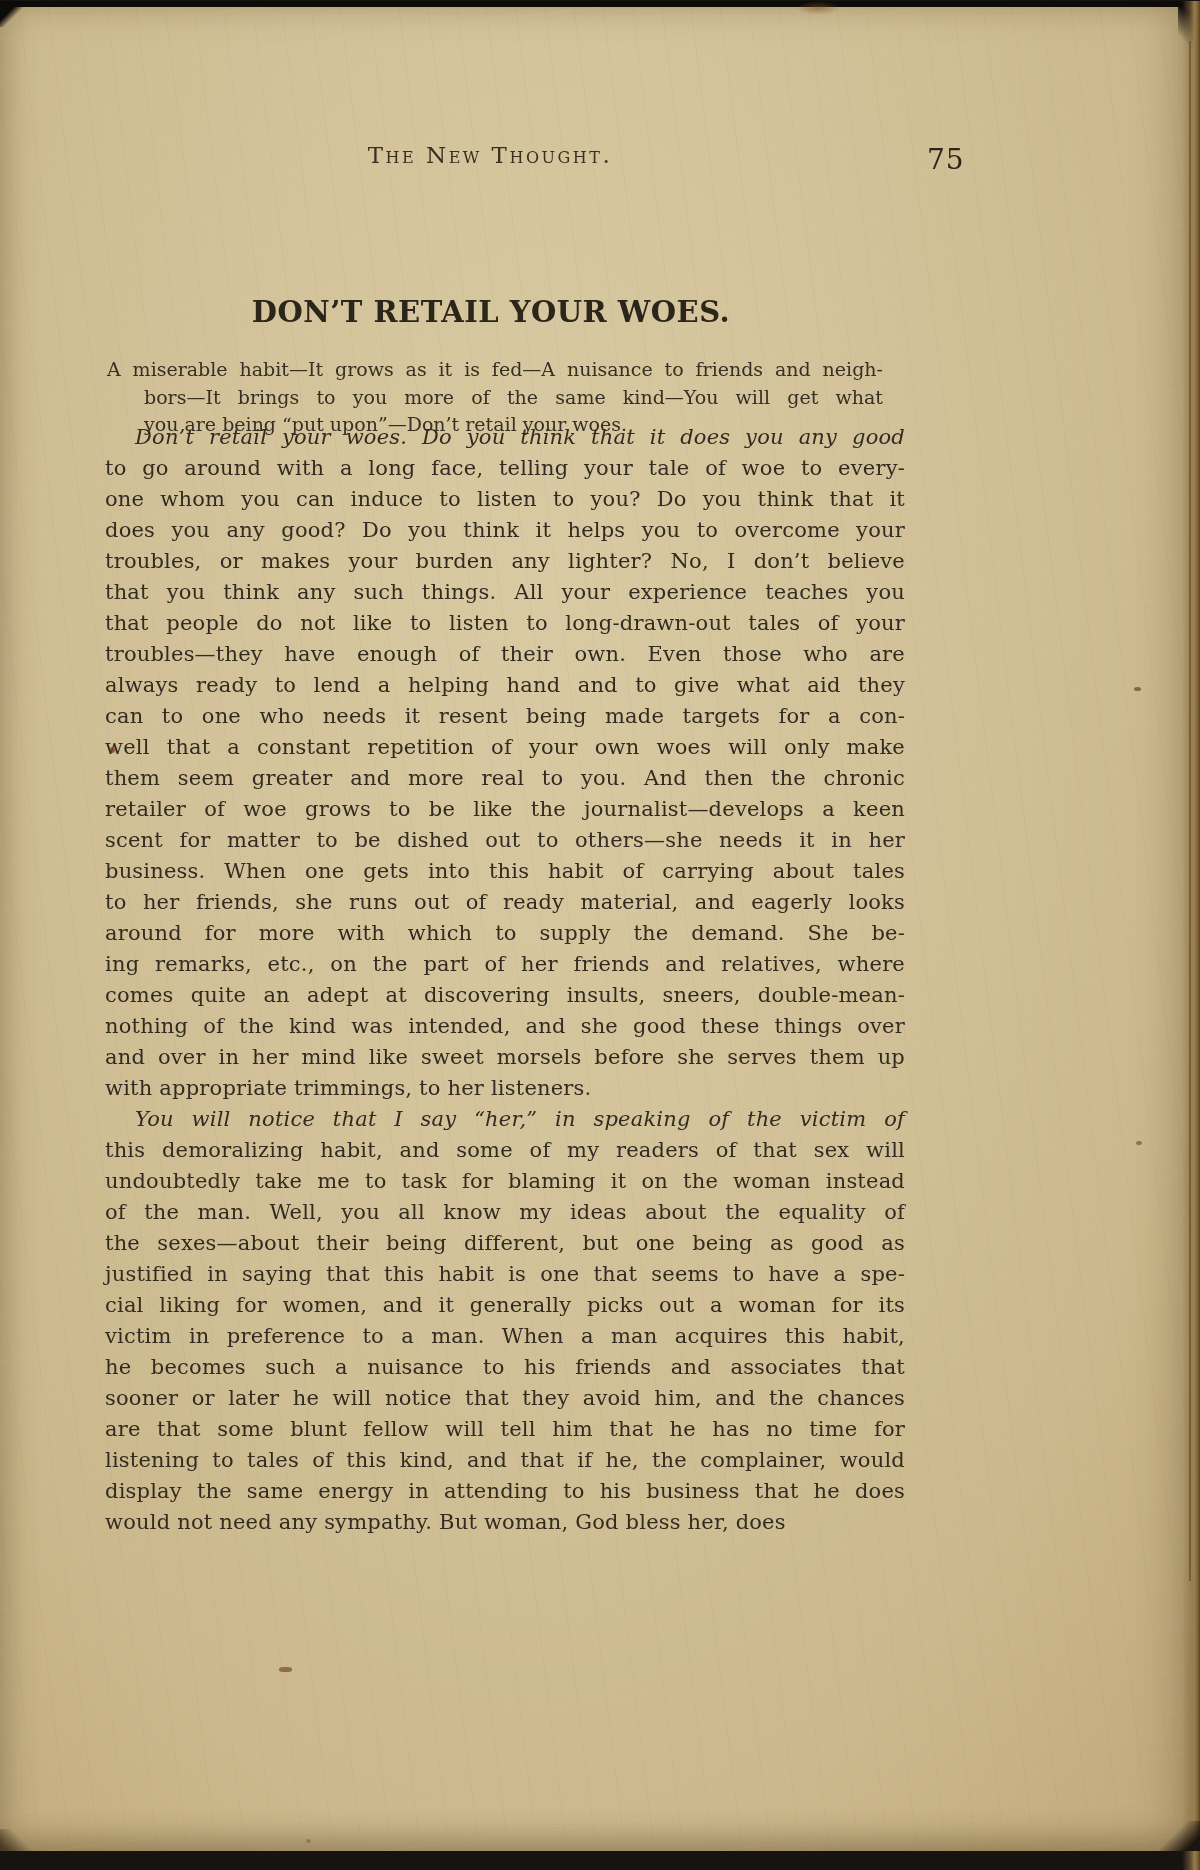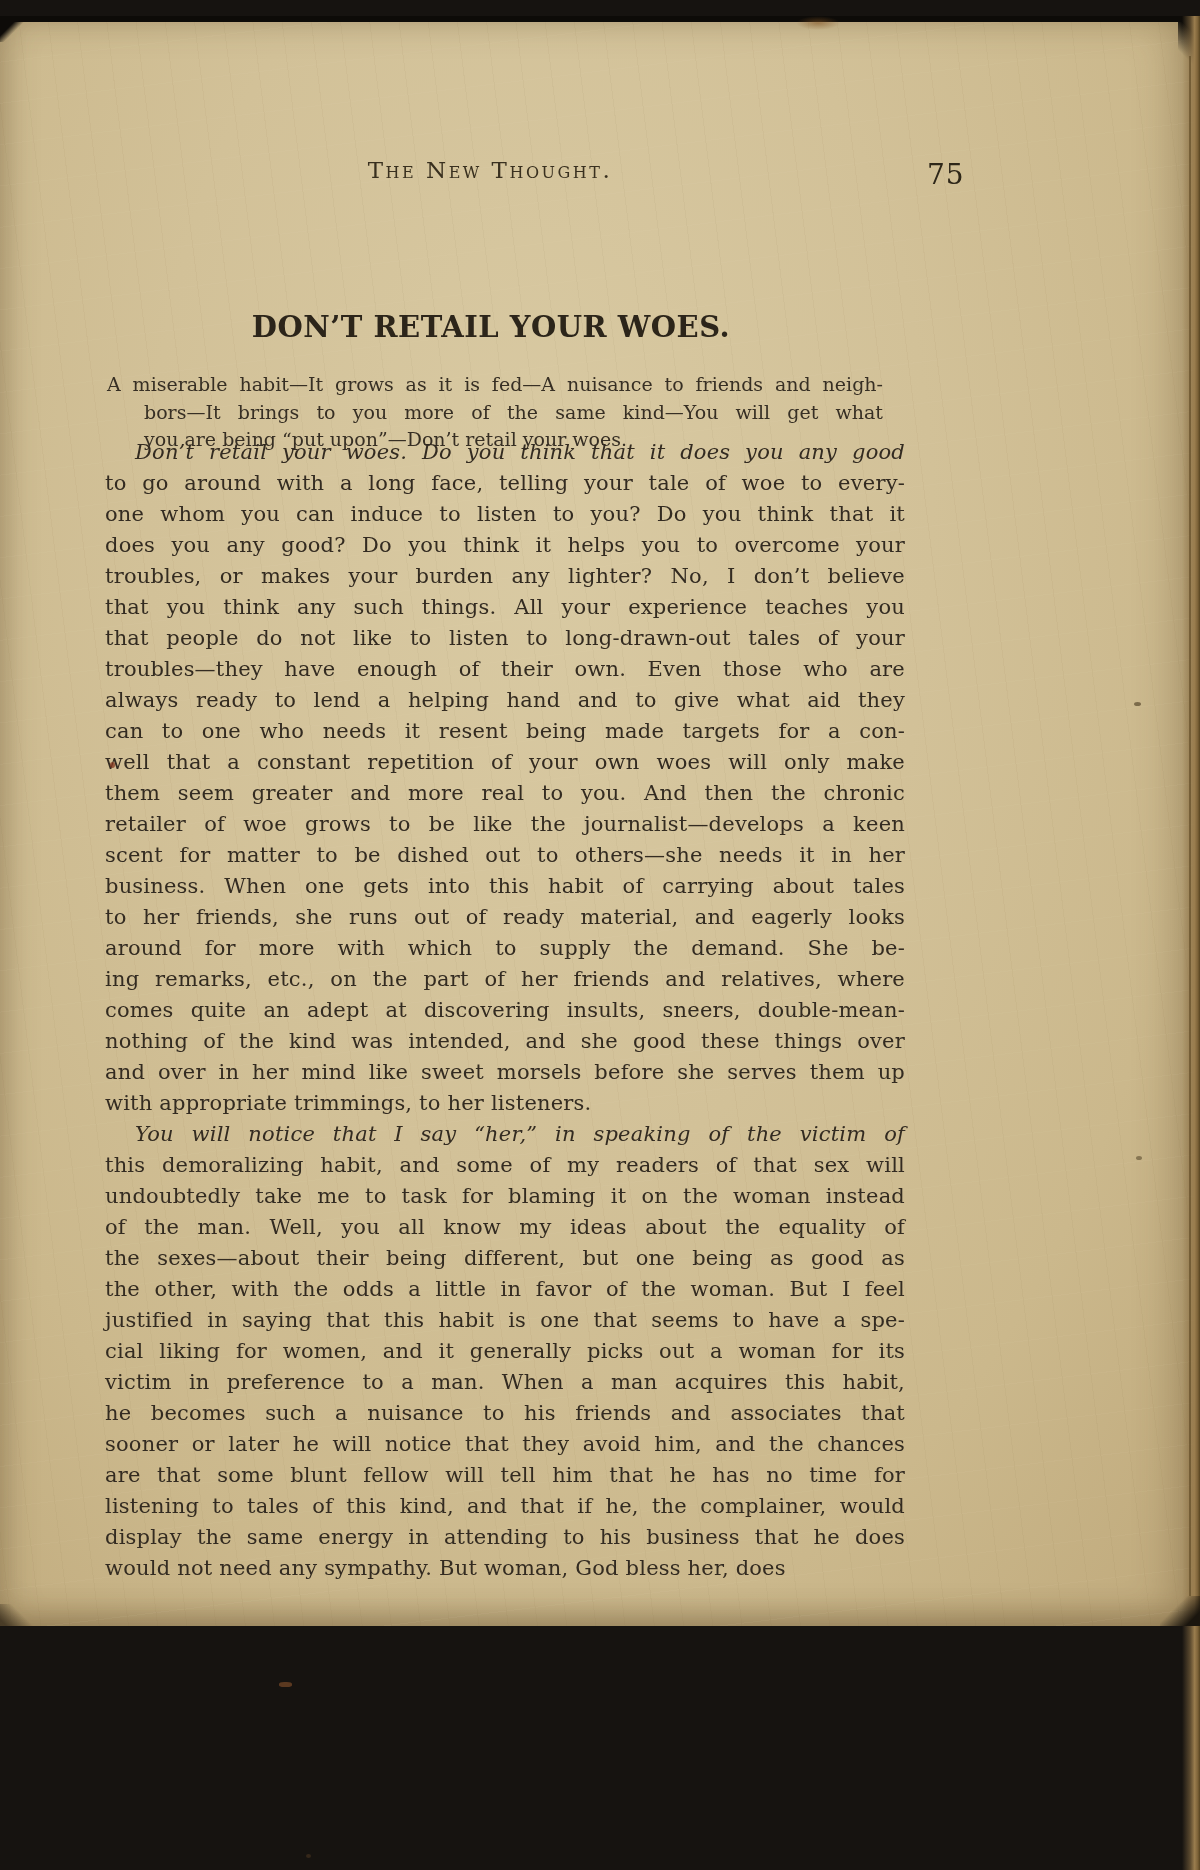--- a/index.html
+++ b/index.html
@@ -3,21 +3,21 @@
 <meta charset="utf-8">
 <style>
   html,body{margin:0;padding:0;}
   body{
     width:1200px;height:1870px;
     background:#161310;
     font-family:"DejaVu Serif","Liberation Serif",serif;
     overflow:hidden;position:relative;
   }
   .paper{
-    position:absolute;left:0;top:16px;width:1200px;height:1610px;
+    position:absolute;left:0;top:1px;width:1200px;height:1850px;
     background:
       radial-gradient(ellipse at 45% 32%, #d9caa3 0%, #d2c198 42%, #cbb88c 72%, #bfa97b 100%);
     box-shadow:
       inset -26px 0 40px rgba(88,66,34,.30),
       inset 0 -12px 26px rgba(88,66,34,.22),
       inset 14px 0 30px rgba(88,66,34,.14);
   }
   .fiber{
     position:absolute;inset:0;opacity:.05;pointer-events:none;
     background:
@@ -114,21 +114,20 @@
           <div class="tline">nothing of the kind was intended, and she good these things over</div>
           <div class="tline">and over in her mind like sweet morsels before she serves them up</div>
           <div class="tline lastline">with appropriate trimmings, to her listeners.</div>
         </div>
       <div class="justify-all">
           <div class="tline first">You will notice that I say “her,” in speaking of the victim of</div>
           <div class="tline">this demoralizing habit, and some of my readers of that sex will</div>
           <div class="tline">undoubtedly take me to task for blaming it on the woman instead</div>
           <div class="tline">of the man.  Well, you all know my ideas about the equality of</div>
           <div class="tline">the sexes—about their being different, but one being as good as</div>
-          <div class="tline">the other, with the odds a little in favor of the woman.  But I feel</div>
           <div class="tline">justified in saying that this habit is one that seems to have a spe-</div>
           <div class="tline">cial liking for women, and it generally picks out a woman for its</div>
           <div class="tline">victim in preference to a man.  When a man acquires this habit,</div>
           <div class="tline">he becomes such a nuisance to his friends and associates that</div>
           <div class="tline">sooner or later he will notice that they avoid him, and the chances</div>
           <div class="tline">are that some blunt fellow will tell him that he has no time for</div>
           <div class="tline">listening to tales of this kind, and that if he, the complainer, would</div>
           <div class="tline">display the same energy in attending to his business that he does</div>
           <div class="tline lastline">would not need any sympathy.  But woman, God bless her, does</div>
         </div>

